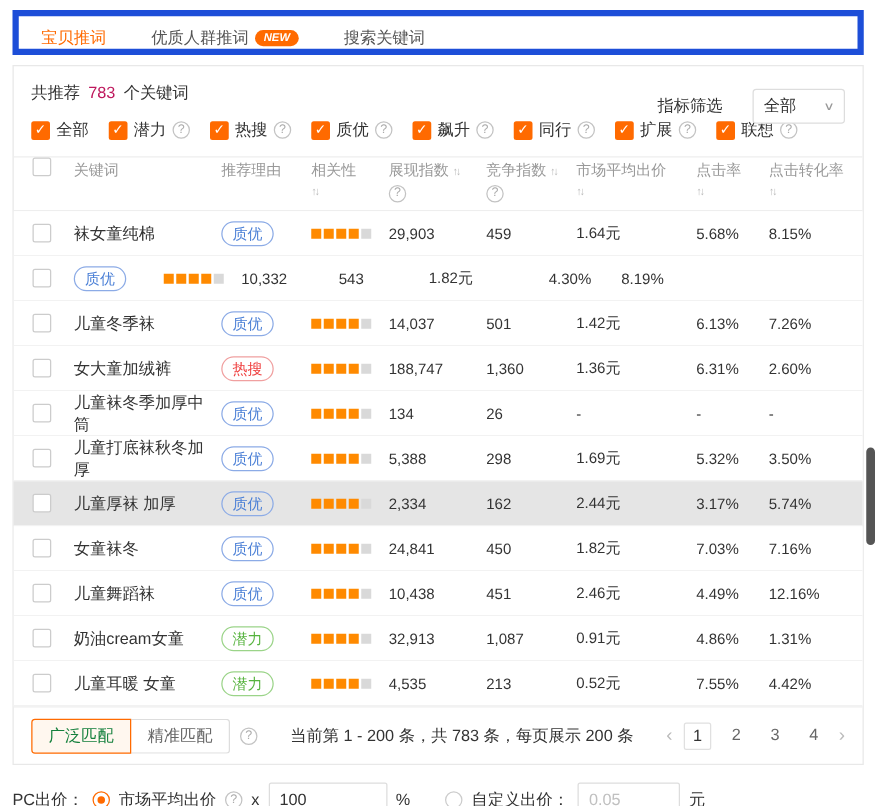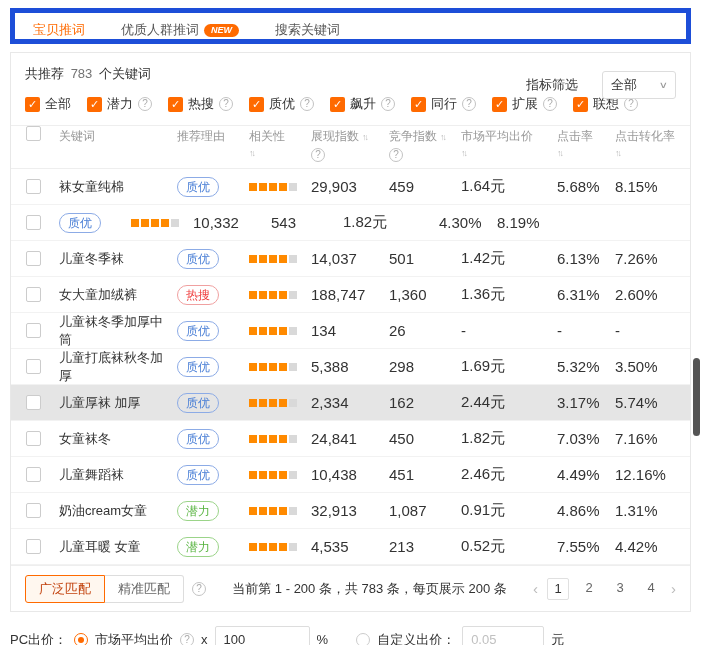--- a/index.html
+++ b/index.html
@@ -13,21 +13,21 @@
   .tab.active{color:#ff6a00}
   .newbadge{background:#ff6a00;color:#fff;font-size:9px;font-weight:bold;font-style:italic;
     padding:2px 7px;border-radius:9px;line-height:1}
 
   
   .panel{border:1px solid #e8e8e8;margin-top:8px;background:#fff}
 
   
   .filters{position:relative;padding:12px 14px 12px}
   .fsummary{font-size:13px;color:#333}
-  .fsummary .count{color:#737373;margin:0 3px}
+  .fsummary .count{color:#be185d;margin:0 3px}
   .fopts{display:flex;align-items:center;gap:16px;margin-top:12px}
   .fopt{display:inline-flex;align-items:center;gap:5px;cursor:pointer}
   .ckb{width:15px;height:15px;border-radius:2px;background:#ff6a00;color:#fff;font-size:11px;
     line-height:15px;text-align:center;display:inline-block;flex:none}
   .ckb.empty{background:#fff;border:1px solid #ccc}
   .q{width:14px;height:14px;border:1px solid #c3c3c3;border-radius:50%;color:#aaa;font-size:10px;
     line-height:12px;text-align:center;display:inline-block;flex:none;cursor:pointer}
   .metric{position:absolute;right:14px;top:18px;display:flex;align-items:center;gap:24px;font-size:13px;color:#333}
   .selectbox{display:flex;align-items:center;justify-content:space-between;width:74px;height:28px;
     border:1px solid #ddd;border-radius:3px;padding:0 8px;cursor:pointer;background:#fff}
@@ -39,36 +39,36 @@
   .hcell{padding:2px 4px}
   .hl1{display:flex;align-items:center;gap:3px}
   .hl2{margin-top:3px;display:flex}
   .sort{color:#bbb;font-size:9px;letter-spacing:-2px;cursor:pointer;padding-right:2px}
   .cell{padding:0 4px}
   .c-check{width:44px;display:flex;justify-content:center;padding:0}
   .c-0{width:118px}.c-1{width:72px}.c-2{width:62px}.c-3{width:78px}
   .c-4{width:72px}.c-5{width:96px}.c-6{width:58px}.c-7{width:70px}
   .trow{display:flex;align-items:center;height:36px;border-bottom:1px solid #f2f2f2;font-size:13px;background:#fff}
   .trow.hilite{background:#e5e5e5}
-  .num{font-size:15px;color:#333}
+  .num{font-size:12px;color:#333}
   .bars{display:inline-flex;gap:2px;align-items:center}
   .bar{width:8px;height:8px;background:#d9d9d9;display:inline-block}
   .bar.on{background:#ff8a00}
   .badge{display:inline-block;min-width:40px;text-align:center;font-size:12px;
     padding:1px 8px;border-radius:10px;line-height:16px}
   .badge.blue{color:#4a7fd6;border:1px solid #8cabe6}
   .badge.red{color:#ef3f3f;border:1px solid #f0a0a0}
   .badge.green{color:#56b33e;border:1px solid #9bd489}
 
   
   .tfoot{display:flex;align-items:center;height:46px;padding:0 14px;border-top:1px solid #eee}
   .mgroup{display:flex;align-items:center}
   .mbtn{height:28px;line-height:26px;padding:0 13px;border:1px solid #ddd;color:#666;font-size:13px;
     cursor:pointer;background:#fff}
-  .mbtn.act{border-color:#ff6a00;color:#c2410c;background:#fff7ef;border-radius:3px 0 0 3px;position:relative;z-index:1}
+  .mbtn.act{border-color:#ff6a00;color:#15803d;background:#fff7ef;border-radius:3px 0 0 3px;position:relative;z-index:1}
   .mbtn+.mbtn{border-left:none;border-radius:0 3px 3px 0}
   .tfoot .q{margin-left:8px}
   .fsum{flex:1;text-align:center;font-size:13px;color:#333}
   .pagination{display:flex;align-items:center;gap:9px;font-size:13px;color:#666}
   .pchev{color:#bbb;font-size:15px;cursor:pointer}
   .pnum{min-width:22px;height:22px;line-height:20px;text-align:center;cursor:pointer;color:#666}
   .pnum.cur{border:1px solid #e0e0e0;border-radius:2px;background:#fff;color:#333}
 
   
   .bidrow{display:flex;align-items:center;gap:7px;margin-top:14px;font-size:13px;color:#333;white-space:nowrap}

